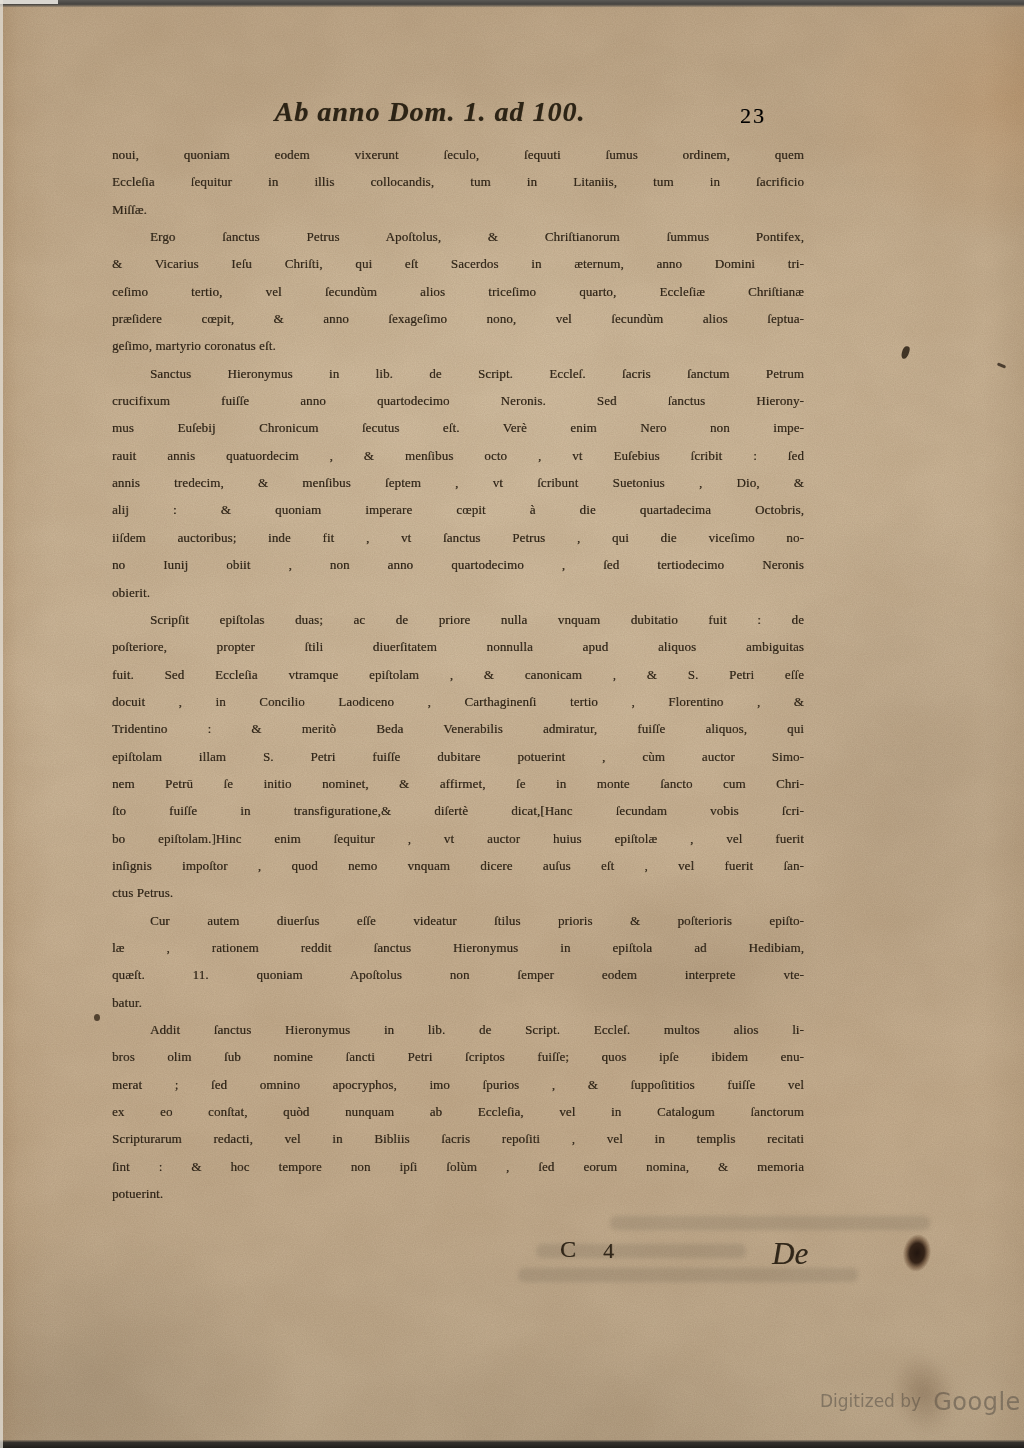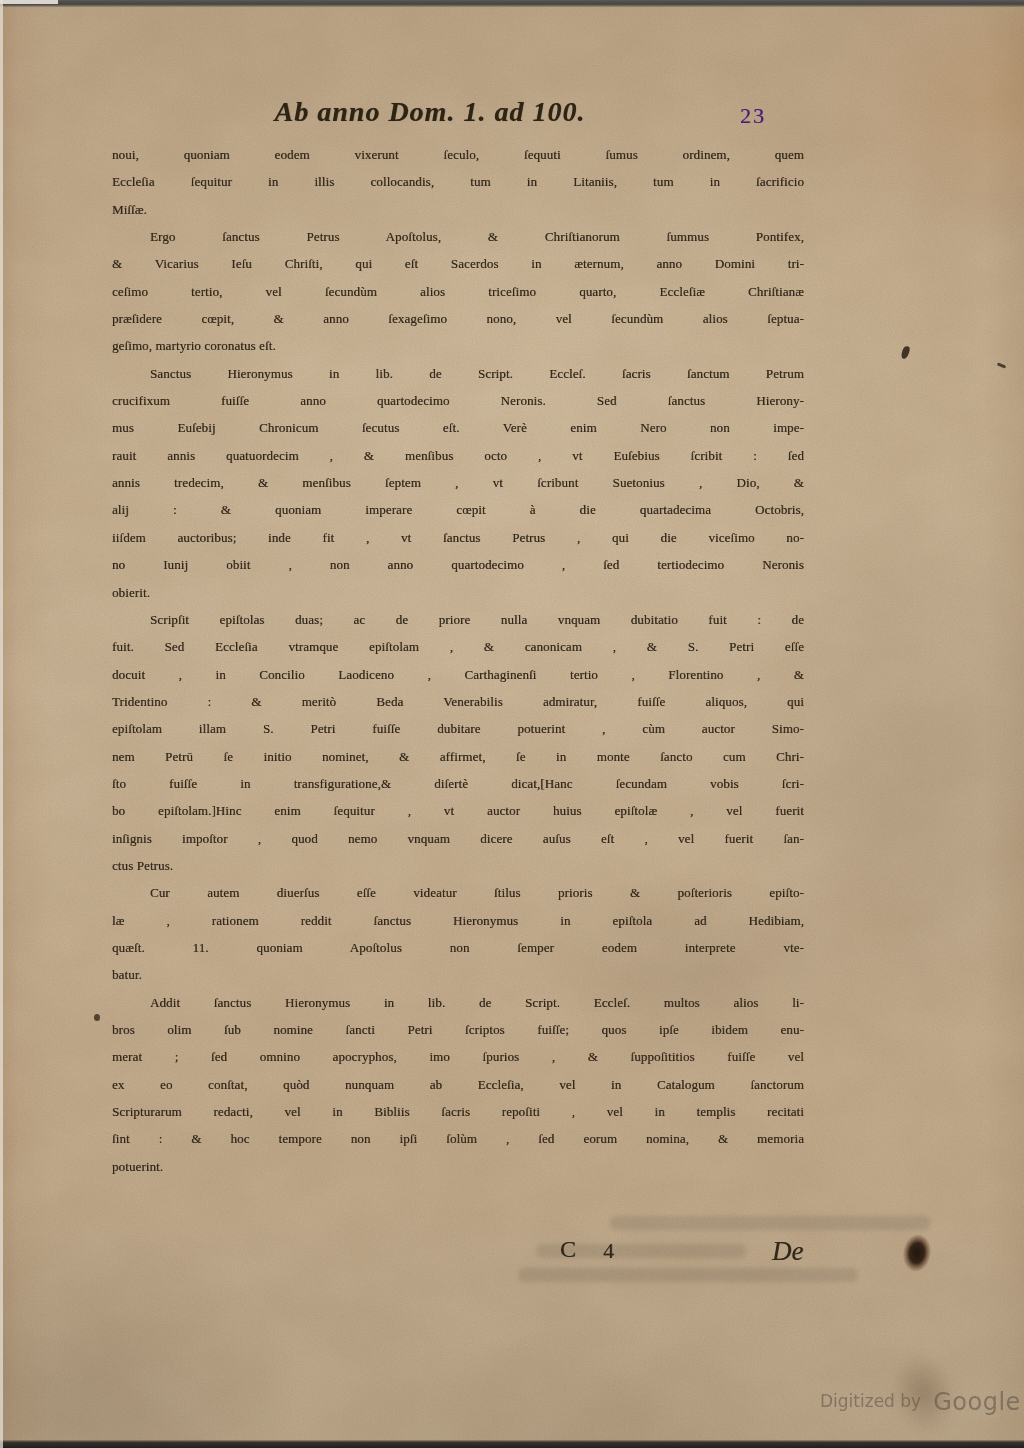--- a/index.html
+++ b/index.html
@@ -32,36 +32,36 @@
   .edge-left{position:absolute;top:0;left:0;width:3px;height:1448px;background:rgba(228,224,216,0.75);z-index:46;}
   
   .header-row{position:absolute;top:96px;left:112px;width:692px;height:44px;z-index:20;}
   .running-title{
     display:block;text-align:center;font-style:italic;font-size:28px;letter-spacing:1px;
     color:#2f2617;text-shadow:0.4px 0.3px 0.7px rgba(47,38,23,0.55);
     transform:translateX(-28px);
     font-weight:bold;
   }
   .page-number{
-    position:absolute;right:38px;top:7px;font-size:22px;color:#4c1d95;
+    position:absolute;right:38px;top:7px;font-size:22px;color:#000000;
     text-shadow:0.4px 0.3px 0.6px rgba(51,41,27,0.5);letter-spacing:2px;
   }
   
   .textblock{position:absolute;top:141px;left:112px;width:692px;z-index:20;
     font-size:13px;color:#352a1c;letter-spacing:0.1px;
     text-shadow:0.4px 0.2px 0.55px rgba(54,43,29,0.55);}
   .line{height:27.35px;line-height:27.35px;overflow:hidden;text-align:justify;}
   .line:not(.end)::after{content:"";display:inline-block;width:100%;height:0;}
   .line.indent{text-indent:38px;}
   
   .footer-row{position:absolute;top:1236px;left:0;width:1024px;height:34px;z-index:20;
     color:#33291b;text-shadow:0.4px 0.3px 0.6px rgba(51,41,27,0.5);}
   .sig-letter{position:absolute;left:560px;font-size:24px;}
   .sig-num{position:absolute;left:603px;font-size:22px;top:2px;}
-  .catchword{position:absolute;left:772px;font-size:27px;font-style:italic;}
+  .catchword{position:absolute;left:772px;font-size:31px;font-style:italic;}
   
   .ink-spot{position:absolute;left:903px;top:1234px;width:28px;height:38px;z-index:30;
     border-radius:48% 52% 55% 45%;transform:rotate(8deg);
     background:radial-gradient(closest-side, #241710 0%, #38261a 52%, rgba(95,66,43,0.6) 76%, rgba(120,88,58,0) 100%);}
   .margin-comma{position:absolute;left:902px;top:346px;width:7px;height:13px;z-index:30;
     border-radius:60% 40% 70% 50%;transform:rotate(14deg);background:rgba(44,33,21,0.85);}
   .margin-dot{position:absolute;left:94px;top:1014px;width:6px;height:7px;border-radius:50%;
     background:rgba(58,44,28,0.8);z-index:30;}
   .margin-dash{position:absolute;left:997px;top:364px;width:9px;height:3px;border-radius:2px;
     transform:rotate(24deg);background:rgba(40,30,20,0.75);z-index:30;}
@@ -110,20 +110,21 @@
         <div class="line">mus Euſebij Chronicum ſecutus eſt.  Verè enim Nero non impe-</div>
         <div class="line">rauit annis quatuordecim , &amp; menſibus octo , vt Euſebius ſcribit : ſed</div>
         <div class="line">annis tredecim, &amp; menſibus ſeptem , vt ſcribunt Suetonius , Dio, &amp;</div>
         <div class="line">alij : &amp; quoniam imperare cœpit à die quartadecima Octobris,</div>
         <div class="line">iiſdem auctoribus; inde fit , vt ſanctus Petrus , qui die viceſimo no-</div>
         <div class="line">no Iunij obiit , non anno quartodecimo , ſed tertiodecimo Neronis</div>
         <div class="line end">obierit.</div>
       </div>
       <div>
         <div class="line indent">Scripſit epiſtolas duas; ac de priore nulla vnquam dubitatio fuit : de</div>
+        <div class="line">poſteriore, propter ſtili diuerſitatem nonnulla apud aliquos ambiguitas</div>
         <div class="line">fuit.  Sed Eccleſia vtramque epiſtolam , &amp; canonicam , &amp; S. Petri eſſe</div>
         <div class="line">docuit , in Concilio Laodiceno , Carthaginenſi tertio , Florentino , &amp;</div>
         <div class="line">Tridentino : &amp; meritò Beda Venerabilis admiratur, fuiſſe aliquos, qui</div>
         <div class="line">epiſtolam illam S. Petri fuiſſe dubitare potuerint , cùm auctor Simo-</div>
         <div class="line">nem Petrū ſe initio nominet, &amp; affirmet, ſe in monte ſancto cum Chri-</div>
         <div class="line">ſto fuiſſe in transfiguratione,&amp; diſertè dicat,[Hanc ſecundam vobis ſcri-</div>
         <div class="line">bo epiſtolam.]Hinc enim ſequitur , vt auctor huius epiſtolæ , vel fuerit</div>
         <div class="line">inſignis impoſtor , quod nemo vnquam dicere auſus eſt , vel fuerit ſan-</div>
         <div class="line end">ctus Petrus.</div>
       </div>

